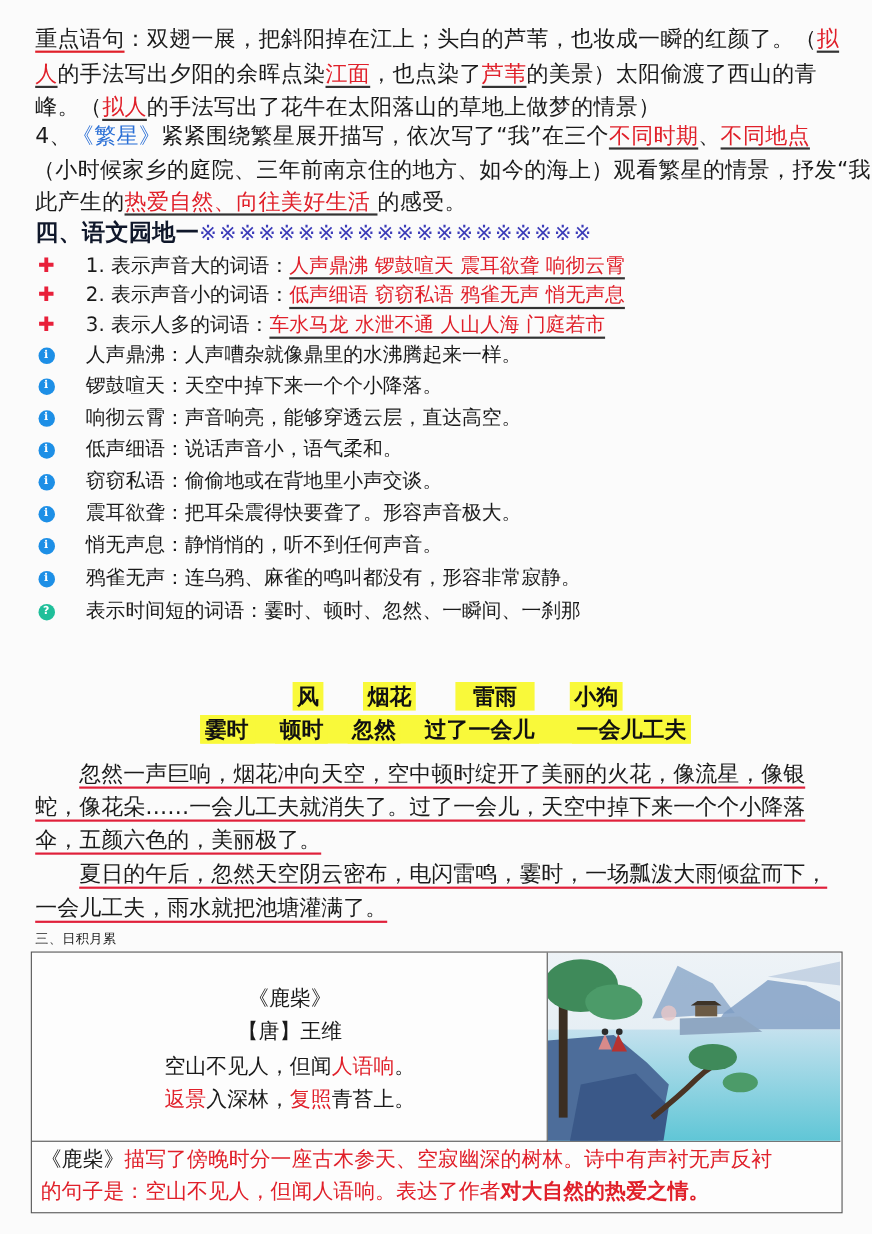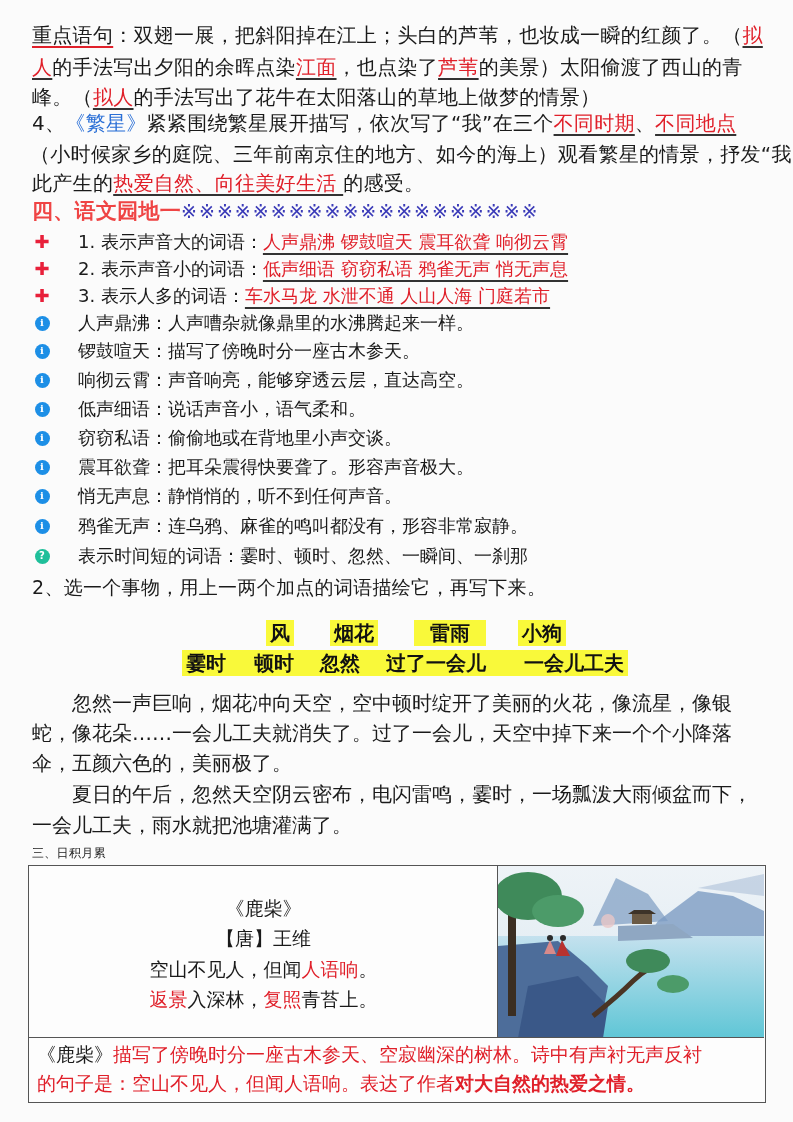--- a/index.html
+++ b/index.html
@@ -3,36 +3,36 @@
 <meta charset="utf-8">
 <style>
   * { box-sizing: border-box; margin: 0; padding: 0; }
   html, body { width: 793px; height: 1122px; background: #fbfbfb; overflow: hidden; }
   body { font-family: "DejaVu Sans", "Liberation Sans", sans-serif; color: #1a1a1a; position: relative; }
   .page { position: absolute; left: 0; top: 0; width: 793px; height: 830px; }
   .line { position: absolute; left: 32px; font-size: 20px; line-height: 30px; white-space: nowrap; letter-spacing: 0.3px; }
   .red { color: #e0202a; }
   .ul-red { text-decoration: underline; text-decoration-color: #e0202a; text-decoration-thickness: 2px; text-underline-offset: 4px; }
   .ul-dark { text-decoration: underline; text-decoration-color: #333; text-decoration-thickness: 2px; text-underline-offset: 4px; }
-  .blue-title { color: #ef4444; font-weight: bold; font-family: Liberation Serif, serif; font-size: 21px; }
+  .blue-title { color: #0f172a; font-weight: bold; font-family: Liberation Serif, serif; font-size: 21px; }
   .stars { color: #3b3bb8; font-size: 19px; letter-spacing: 2px; font-weight: normal; }
 
   .bullet-row { position: absolute; left: 34px; font-size: 18px; line-height: 26px; white-space: nowrap; display: flex; align-items: center; }
   .bullet-row .ico { width: 16px; height: 16px; display: inline-flex; align-items: center; justify-content: center; margin-right: 28px; }
   .ico-cross { color: #e8203a; font-size: 18px; line-height: 16px; }
   .ico-info { width: 15px; height: 15px; border-radius: 50%; background: #1d8fe6; color: #fff; font-size: 10px; font-weight: bold; display: inline-flex; align-items: center; justify-content: center; font-family: "DejaVu Serif", serif; }
   .ico-q { width: 15px; height: 15px; border-radius: 50%; background: #1fbf9a; color: #fff; font-size: 10px; font-weight: bold; display: inline-flex; align-items: center; justify-content: center; }
   .bullet-text { font-size: 18px; }
   .red-words { color: #e0202a; text-decoration: underline; text-decoration-color: #333; text-decoration-thickness: 2px; text-underline-offset: 5px; }
 
   .hl-row { position: absolute; display: flex; white-space: nowrap; }
   .hl { background: #f9f93a; font-weight: bold; font-size: 20px; line-height: 26px; padding: 0 4px; color: #111; }
 
   .para { position: absolute; left: 32px; font-size: 20px; line-height: 31px; white-space: nowrap; }
-  .ul-pink { text-decoration-color: #e0203a; text-decoration-thickness: 2px; text-underline-offset: 5px; margin-top: 48px; }
+  .ul-pink { text-decoration: underline; text-decoration-color: #e0203a; text-decoration-thickness: 2px; text-underline-offset: 5px; margin-top: 48px; }
 
   .poem-box { position: absolute; left: 28px; top: 865px; width: 738px; height: 238px; border: 1.5px solid #555; background: #fdfdfd; }
   .poem-left { position: absolute; left: 0; top: 0; width: 469px; height: 172px; border-right: 1.5px solid #555; border-bottom: 1.5px solid #555; }
   .poem-right { position: absolute; left: 469px; top: 0; width: 266px; height: 172px; border-bottom: 1.5px solid #555; overflow: hidden; }
   .poem-line { position: absolute; left: 0; width: 469px; text-align: center; font-size: 19px; line-height: 28px; }
   .poem-bottom { position: absolute; left: 8px; top: 174px; width: 720px; font-size: 19px; line-height: 29px; }
   .poem-bottom .rl { color: #e0202a; text-decoration-color: #333; text-decoration-thickness: 2px; text-underline-offset: 4px; }
 </style>
 </head>
 <body>
@@ -84,21 +84,21 @@
         <span class="ico-info">i</span>
       </span>
     <span class="bullet-text">人声鼎沸</span>
       <span class="bullet-text">：人声嘈杂就像鼎里的水沸腾起来一样。</span>
   </div>
   <div class="bullet-row" style="top:338px;">
     <span class="ico">
         <span class="ico-info">i</span>
       </span>
     <span class="bullet-text">锣鼓喧天</span>
-      <span class="bullet-text">：描写了傍晚时分一座古木参天。</span>
+      <span class="bullet-text">：天空中掉下来一个个小降落。</span>
   </div>
   <div class="bullet-row" style="top:367px;">
     <span class="ico">
         <span class="ico-info">i</span>
       </span>
     <span class="bullet-text">响彻云霄</span>
       <span class="bullet-text">：声音响亮，能够穿透云层，直达高空。</span>
   </div>
   <div class="bullet-row" style="top:396px;">
     <span class="ico">
@@ -135,23 +135,20 @@
     <span class="bullet-text">鸦雀无声</span>
       <span class="bullet-text">：连乌鸦、麻雀的鸣叫都没有，形容非常寂静。</span>
   </div>
   <div class="bullet-row" style="top:543px;">
     <span class="ico">
         <span class="ico-q">?</span>
       </span>
     <span class="bullet-text">表示时间短的词语：霎时、顿时、忽然、一瞬间、一刹那</span>
   </div>
 
-  <div class="line" style="top:572px; font-size:19px;">
-    <span>2、选一个事物，用上一两个加点的词语描绘它，再写下来。</span>
-  </div>
 
   <div class="hl-row" style="top:620px; left:266px;">
     <span class="hl" style="margin-right:36px;">风</span>
     <span class="hl" style="margin-right:36px;">烟花</span>
     <span class="hl" style="margin-right:32px; padding:0 16px;">雷雨</span>
     <span class="hl">小狗</span>
   </div>
   <div class="hl-row" style="top:650px; left:182px; background:#f9f93a;">
     <span class="hl" style="padding:0 6px 0 4px; margin-right:18px;">霎时</span>
     <span class="hl" style="margin-right:18px;">顿时</span>

